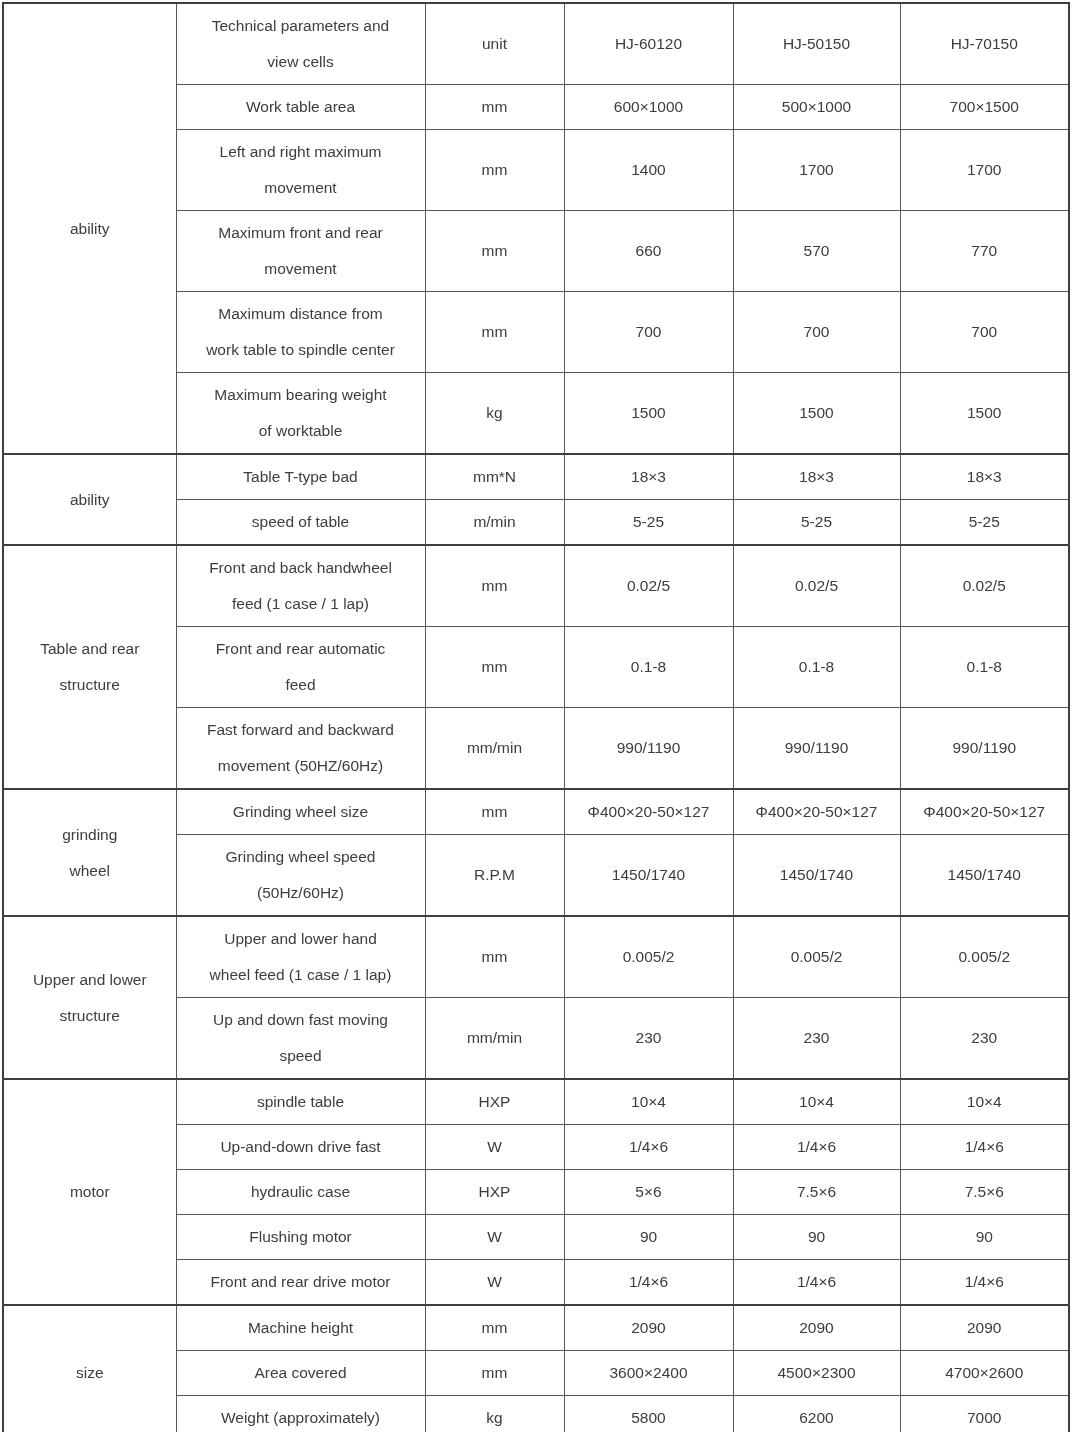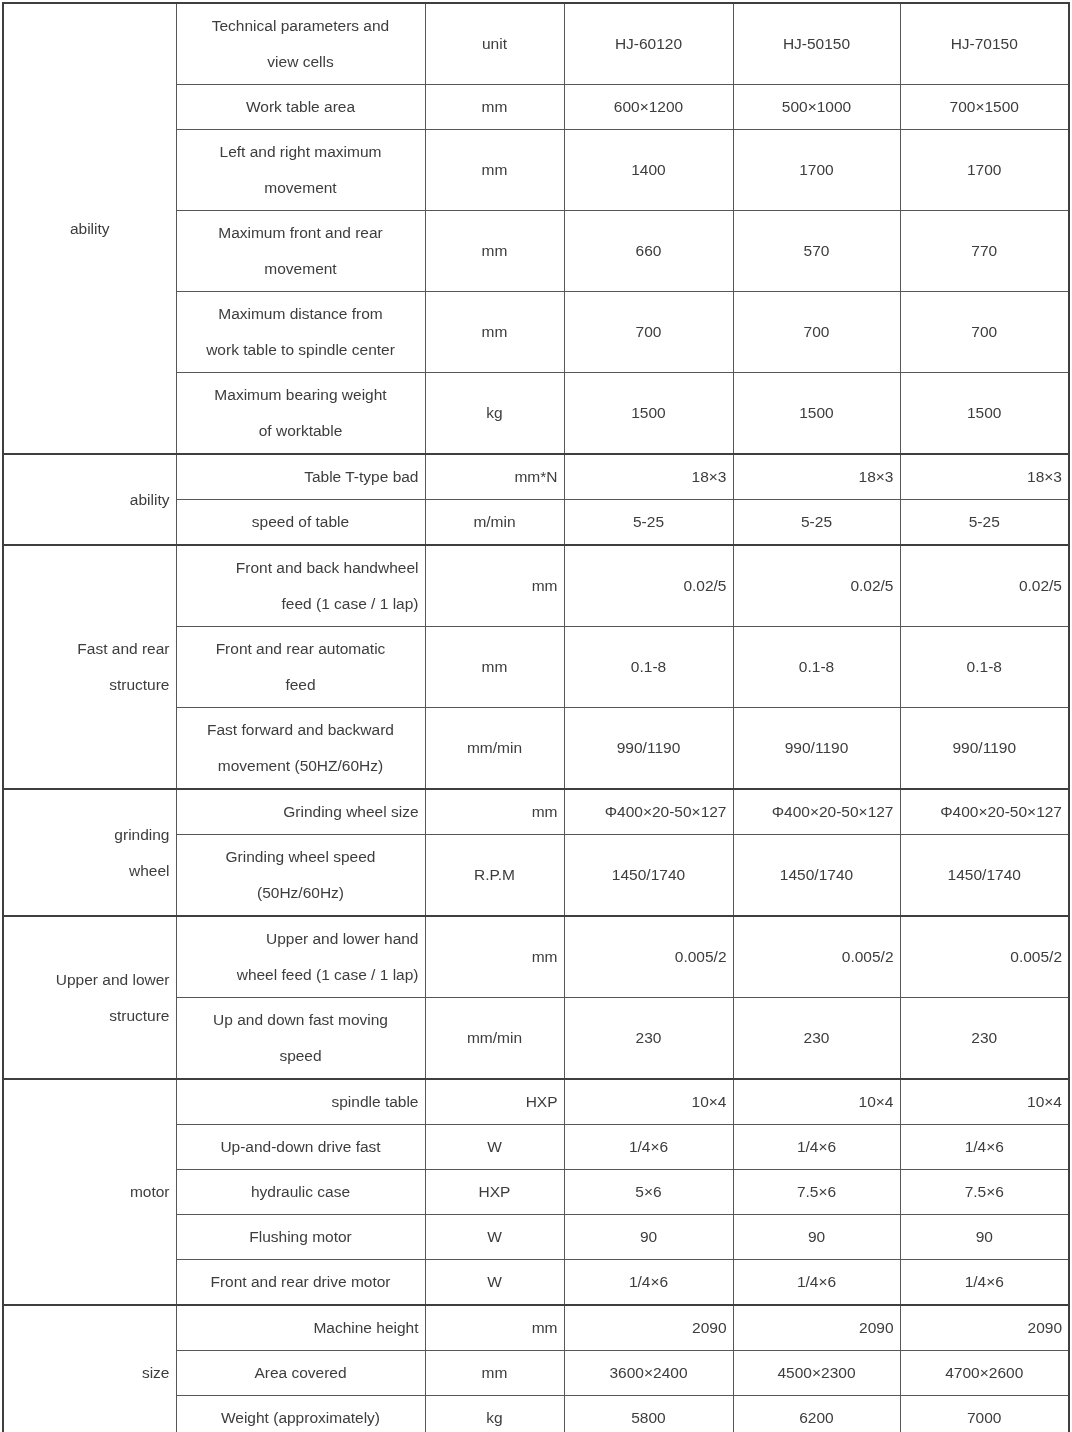--- a/index.html
+++ b/index.html
@@ -26,21 +26,20 @@
     text-align: center;
     vertical-align: middle;
     font-size: 15.5px;
     line-height: 36px;
     padding: 4px 6px;
     white-space: pre-line;
     overflow: hidden;
   }
   tr.sec td {
     border-top: 2px solid #3f3f3f;
-    text-align: right;
   }
   td.cat { }
   td.param { }
   td.unit { }
   td.val { }
 </style>
 </head>
 <body>
 
 <table class="spec">
@@ -59,21 +58,21 @@
       <td class="param">Technical parameters and
 view cells</td>
       <td class="unit">unit</td>
       <td class="val">HJ-60120</td>
       <td class="val">HJ-50150</td>
       <td class="val">HJ-70150</td>
     </tr>
     <tr>
       <td class="param">Work table area</td>
       <td class="unit">mm</td>
-      <td class="val">600×1200</td>
+      <td class="val">600×1000</td>
       <td class="val">500×1000</td>
       <td class="val">700×1500</td>
     </tr>
     <tr>
       <td class="param">Left and right maximum
 movement</td>
       <td class="unit">mm</td>
       <td class="val">1400</td>
       <td class="val">1700</td>
       <td class="val">1700</td>
@@ -113,21 +112,21 @@
     </tr>
     <tr>
       <td class="param">speed of table</td>
       <td class="unit">m/min</td>
       <td class="val">5-25</td>
       <td class="val">5-25</td>
       <td class="val">5-25</td>
     </tr>
 
     <tr class="sec">
-      <td class="cat" rowspan="3">Fast and rear
+      <td class="cat" rowspan="3">Table and rear
 structure</td>
       <td class="param">Front and back handwheel
 feed (1 case / 1 lap)</td>
       <td class="unit">mm</td>
       <td class="val">0.02/5</td>
       <td class="val">0.02/5</td>
       <td class="val">0.02/5</td>
     </tr>
     <tr>
       <td class="param">Front and rear automatic

